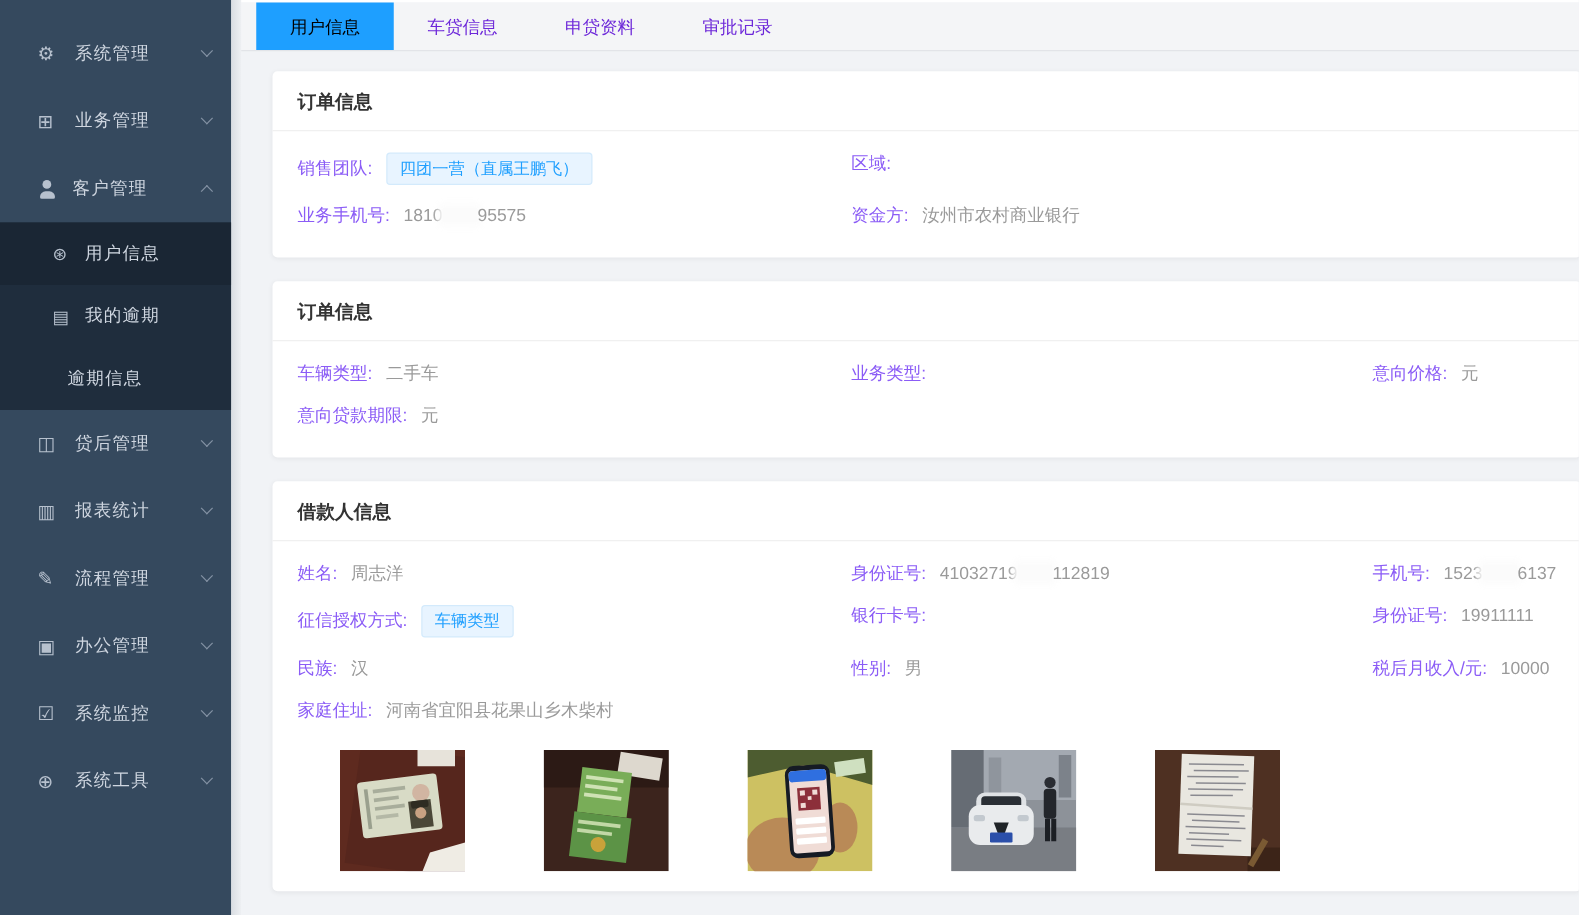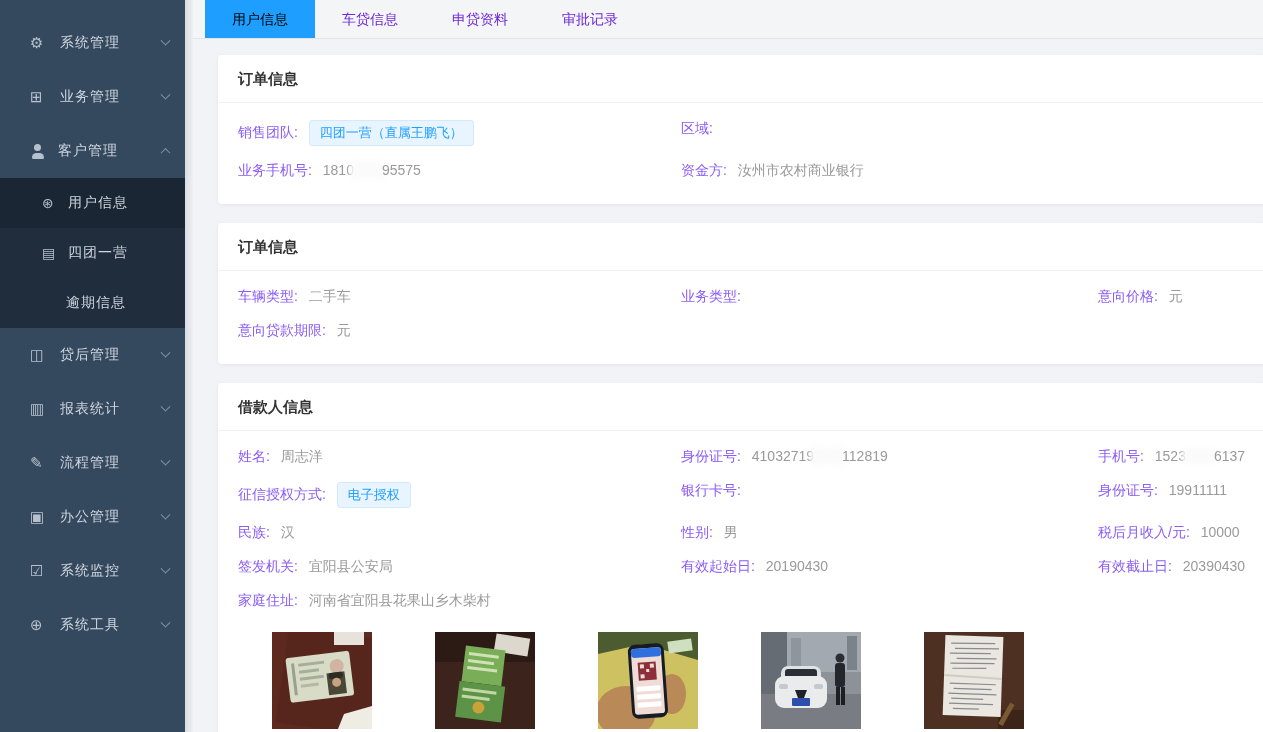--- a/index.html
+++ b/index.html
@@ -15,21 +15,21 @@
   .side-item .lbl { margin-left:8px; letter-spacing:1px;text-align:right; }
   .chev { width:7px; height:7px; border-right:1.5px solid #8492a4; border-bottom:1.5px solid #8492a4;
           margin-left:auto; transform:rotate(45deg) translate(-2px,-2px); }
   .chev.up { transform:rotate(-135deg) translate(-1px,-1px); }
   .submenu { background:#1f2d3d; }
   .sub-item { display:flex; align-items:center; height:50px; padding:0 16px 0 42px;
               color:#cfd6e0; font-size:14px; cursor:pointer; }
   .sub-item.active { background:#1a2634; }
   .sub-item .glyph { width:20px; font-size:14px; color:#b7c1ce; flex:none; }
   .sub-item .lbl { margin-left:6px; letter-spacing:1px; }
-  .sub-item.noicon .lbl { margin-left:24px; }
+  .sub-item.noicon .lbl { margin-left:12px; }
   .person-icon { position:relative; width:20px; height:16px; display:inline-block; flex:none; }
   .person-icon::before { content:""; position:absolute; left:4px; top:1px; width:7px; height:7px;
                          border-radius:50%; background:#b7c1ce; }
   .person-icon::after  { content:""; position:absolute; left:1.5px; top:9.5px; width:12px; height:6px;
                          border-radius:6px 6px 2px 2px; background:#b7c1ce; }
 
   
   .edge-strip { width:8px; height:732px; flex:none;
                 background:linear-gradient(90deg,#d9dde2,#eef0f3); }
 
@@ -81,21 +81,21 @@
       <span class="chev up"></span>
     </div>
 
     <div class="submenu">
       <div class="sub-item active">
         <span class="glyph">⊛</span>
         <span class="lbl">用户信息</span>
       </div>
       <div class="sub-item">
         <span class="glyph">▤</span>
-        <span class="lbl">四团一营</span>
+        <span class="lbl">我的逾期</span>
       </div>
       <div class="sub-item noicon">
         <span class="lbl">逾期信息</span>
       </div>
     </div>
 
     <div class="side-item">
       <span class="glyph">◫</span>
       <span class="lbl">贷后管理</span>
       <span class="chev"></span>
@@ -208,21 +208,21 @@
               <span class="val">41032719</span><span class="redact"></span><span class="val">112819</span>
             </div>
             <div class="field">
               <span class="lab">手机号:</span>
               <span class="val">1523</span><span class="redact"></span><span class="val">6137</span>
             </div>
           </div>
           <div class="grid3">
             <div class="field">
               <span class="lab">征信授权方式:</span>
-              <span class="tag">电子授权</span>
+              <span class="tag">车辆类型</span>
             </div>
             <div class="field">
               <span class="lab">银行卡号:</span>
               <span class="val"></span>
             </div>
             <div class="field">
               <span class="lab">身份证号:</span>
               <span class="val">19911111</span>
             </div>
           </div>
@@ -231,34 +231,20 @@
               <span class="lab">民族:</span>
               <span class="val">汉</span>
             </div>
             <div class="field">
               <span class="lab">性别:</span>
               <span class="val">男</span>
             </div>
             <div class="field">
               <span class="lab">税后月收入/元:</span>
               <span class="val">10000</span>
-            </div>
-          </div>
-          <div class="grid3">
-            <div class="field">
-              <span class="lab">签发机关:</span>
-              <span class="val">宜阳县公安局</span>
-            </div>
-            <div class="field">
-              <span class="lab">有效起始日:</span>
-              <span class="val">20190430</span>
-            </div>
-            <div class="field">
-              <span class="lab">有效截止日:</span>
-              <span class="val">20390430</span>
             </div>
           </div>
           <div class="grid3">
             <div class="field">
               <span class="lab">家庭住址:</span>
               <span class="val">河南省宜阳县花果山乡木柴村</span>
             </div>
             <div class="field"></div>
           </div>
 

